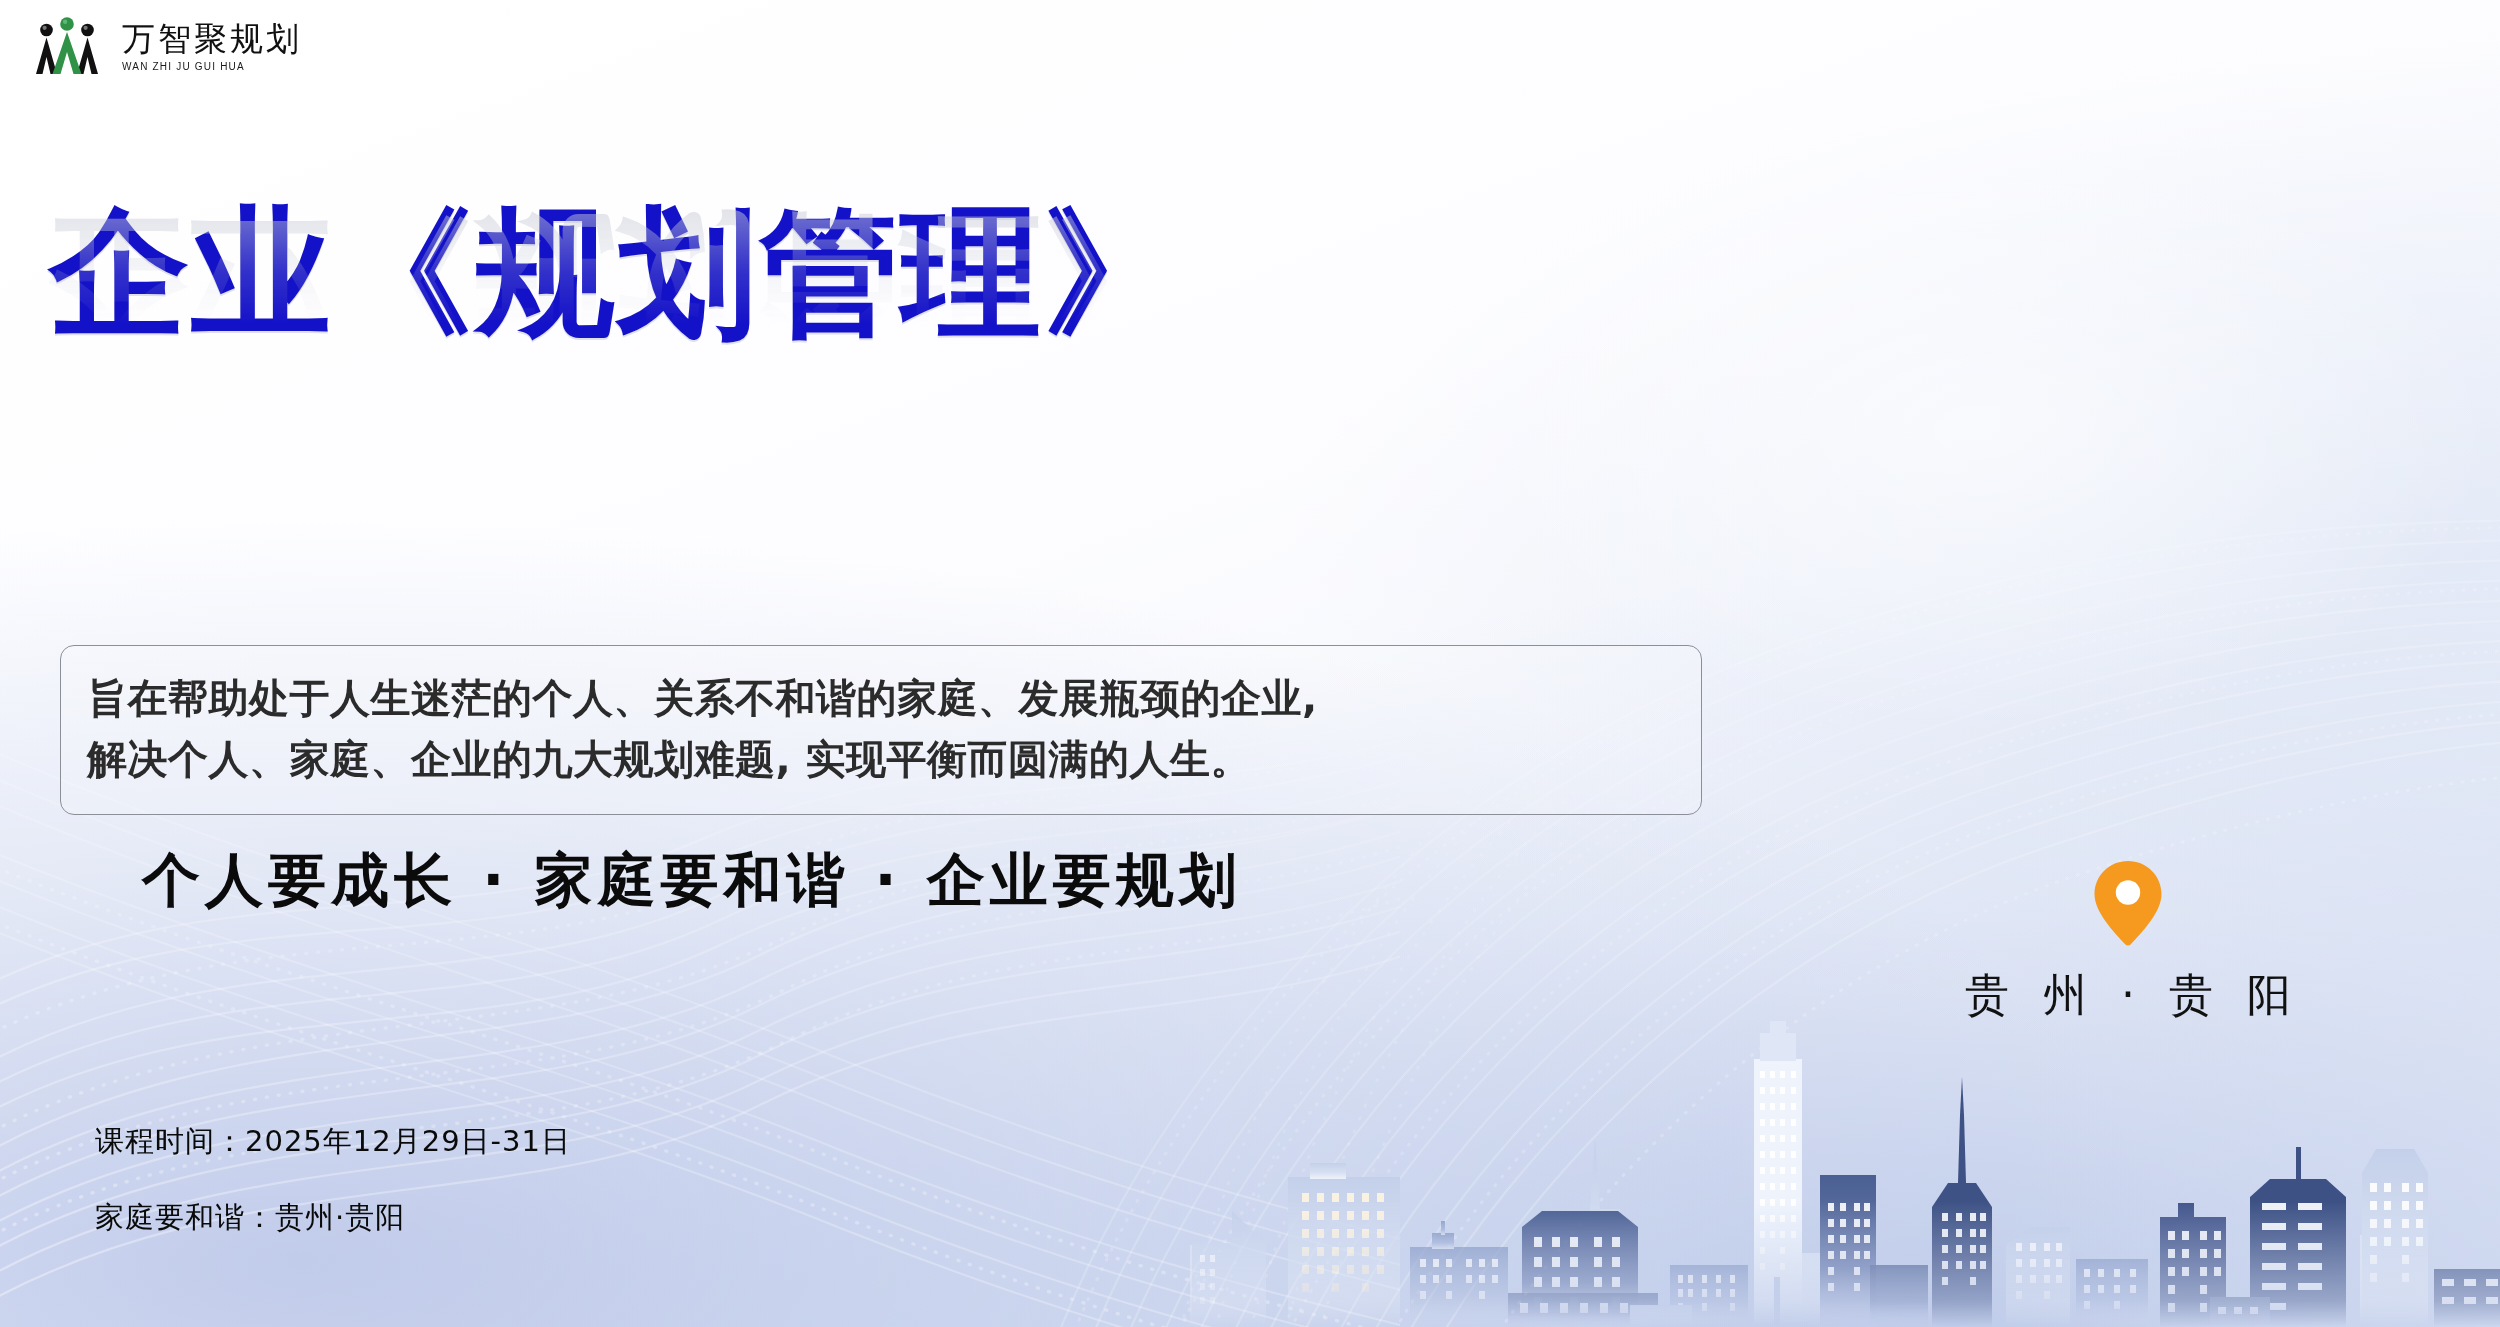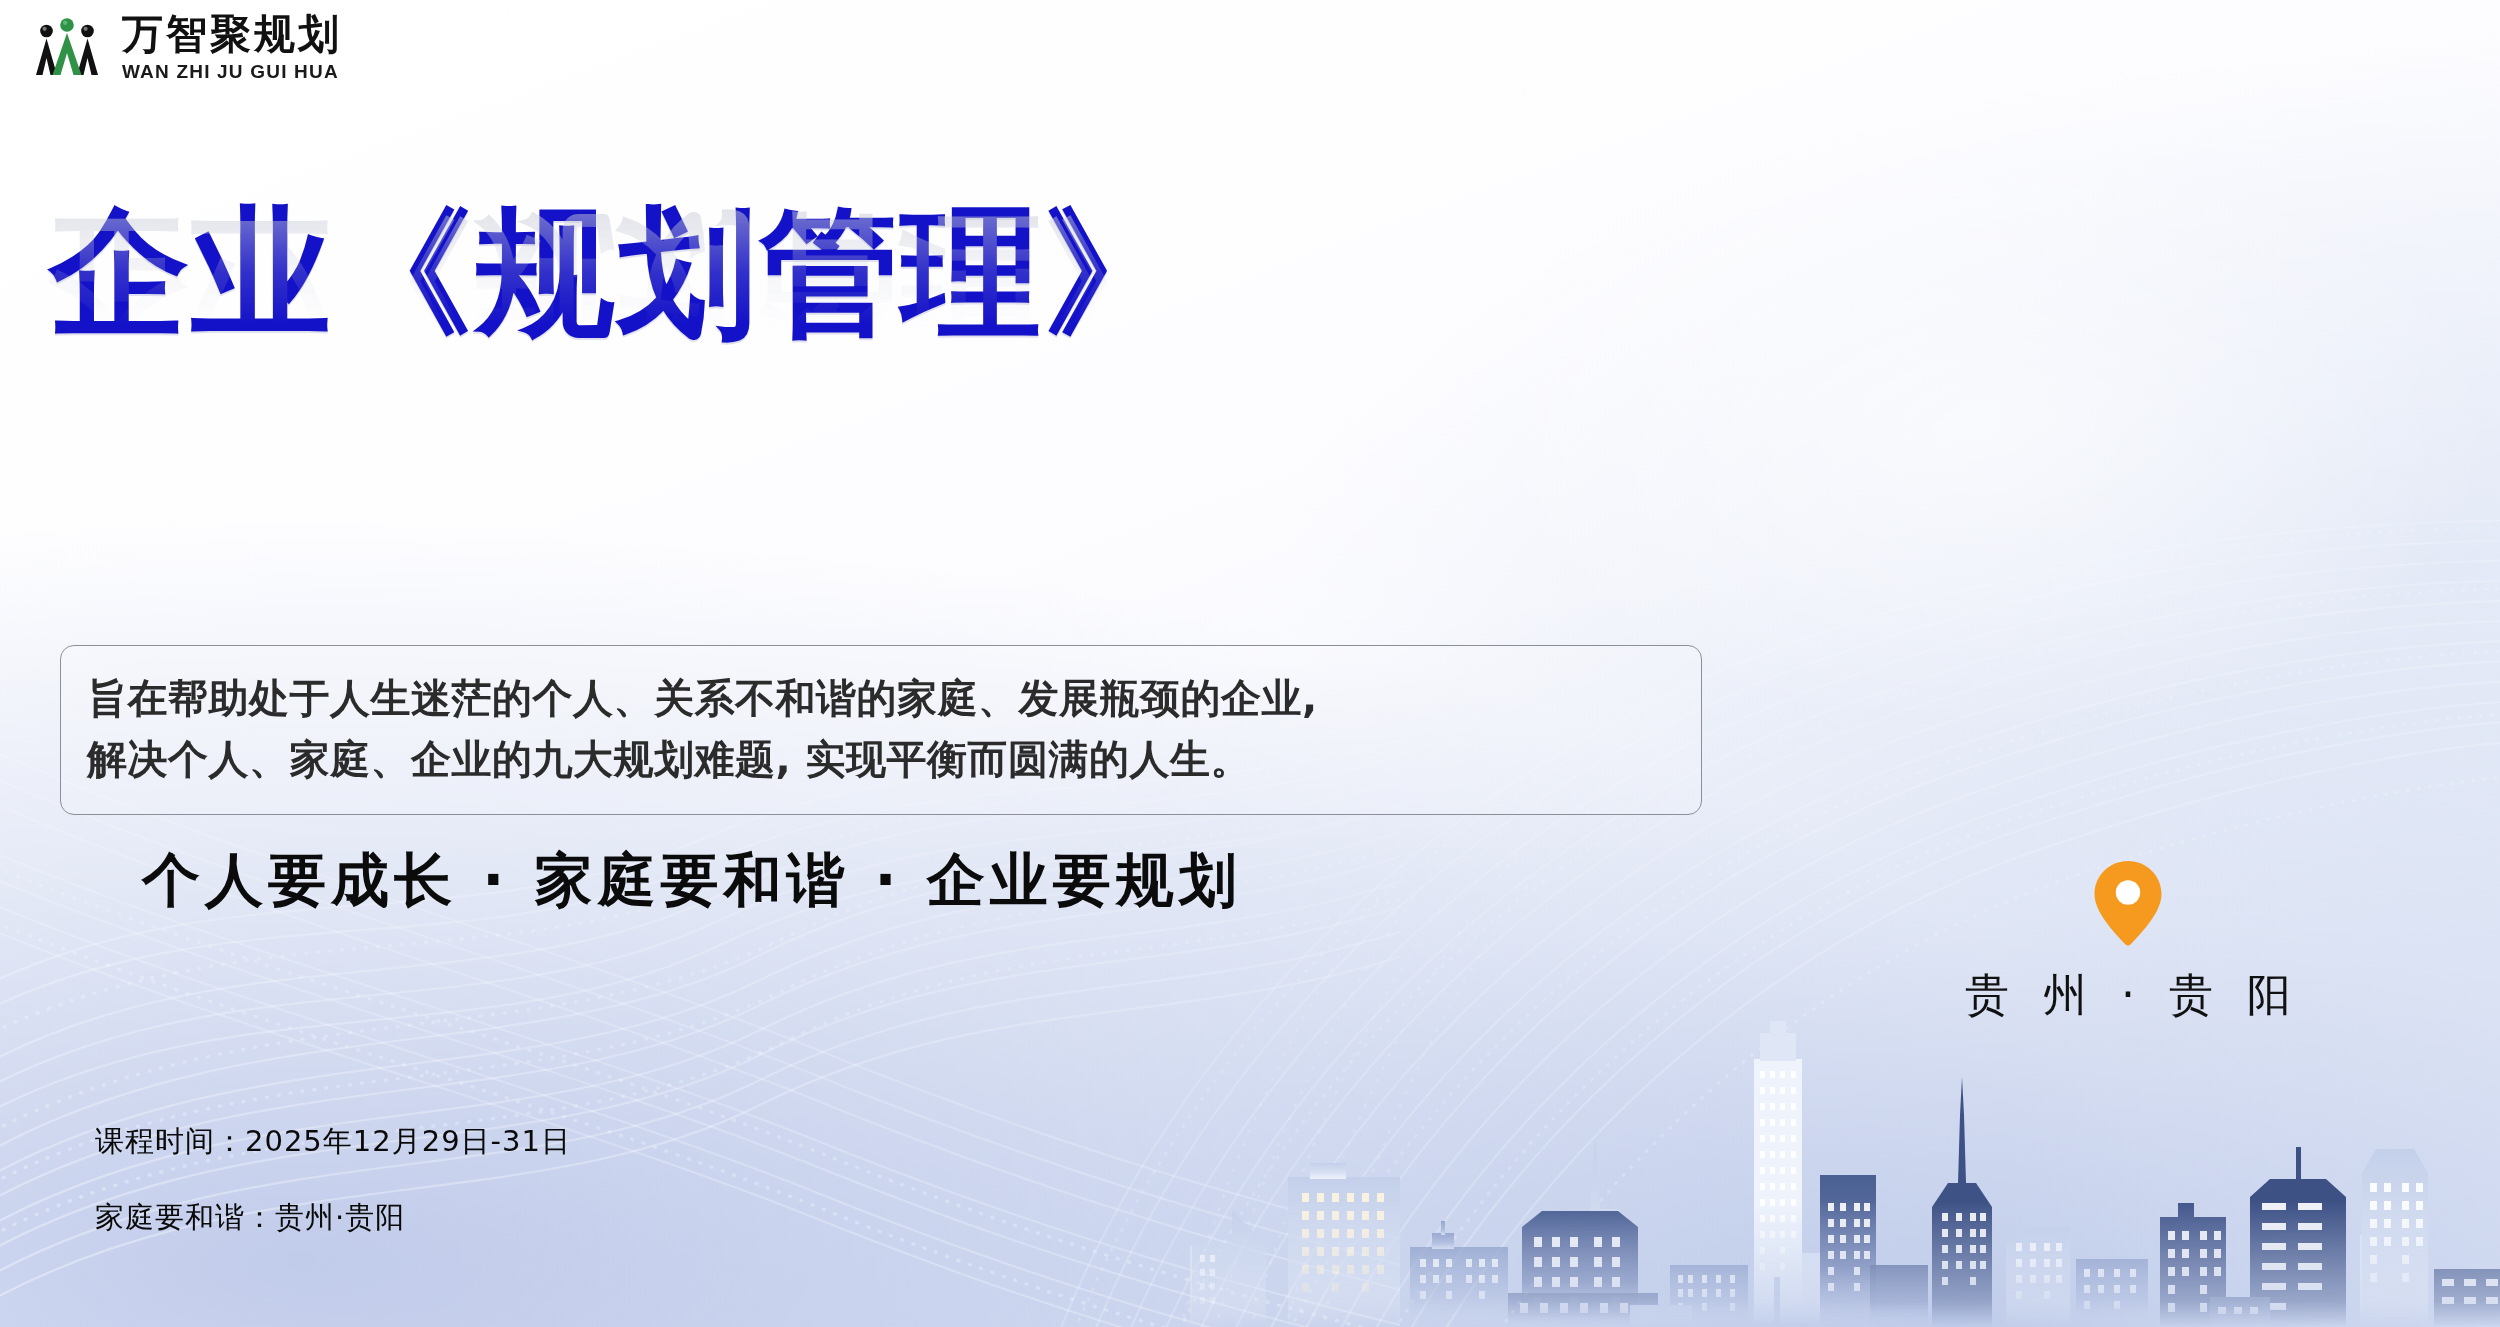--- a/index.html
+++ b/index.html
@@ -20,24 +20,24 @@
 
   
   .bgsvg{ position:absolute; inset:0; width:100%; height:100%; pointer-events:none; }
 
   
   #logo{ position:absolute; left:28px; top:14px; display:flex; align-items:center; gap:16px; }
   #logo .mark{ width:78px; height:66px; display:block; }
   #logo .words{ display:flex; flex-direction:column; line-height:1; }
   #logo .cn{
     font-family:"DejaVu Serif","Liberation Serif",serif;
-    font-size:41px; font-weight:700; color:#111; letter-spacing:3px;
+    font-size:33px; font-weight:400; color:#111; letter-spacing:3px;
   }
   #logo .en{
-    font-size:19px; font-weight:700; color:#1a1a1a;
+    font-size:10px; font-weight:400; color:#1a1a1a;
     letter-spacing:1.2px; margin-top:7px;
   }
 
   
   #title-wrap{ position:absolute; left:49px; top:196px; }
   #main-title{
     font-family:"DejaVu Sans","Liberation Sans",sans-serif;
     font-size:140px; font-weight:700; color:#1412c8;
     letter-spacing:2px; line-height:1.1; white-space:nowrap;
     text-shadow:0 2px 0 rgba(90,90,160,.18);

